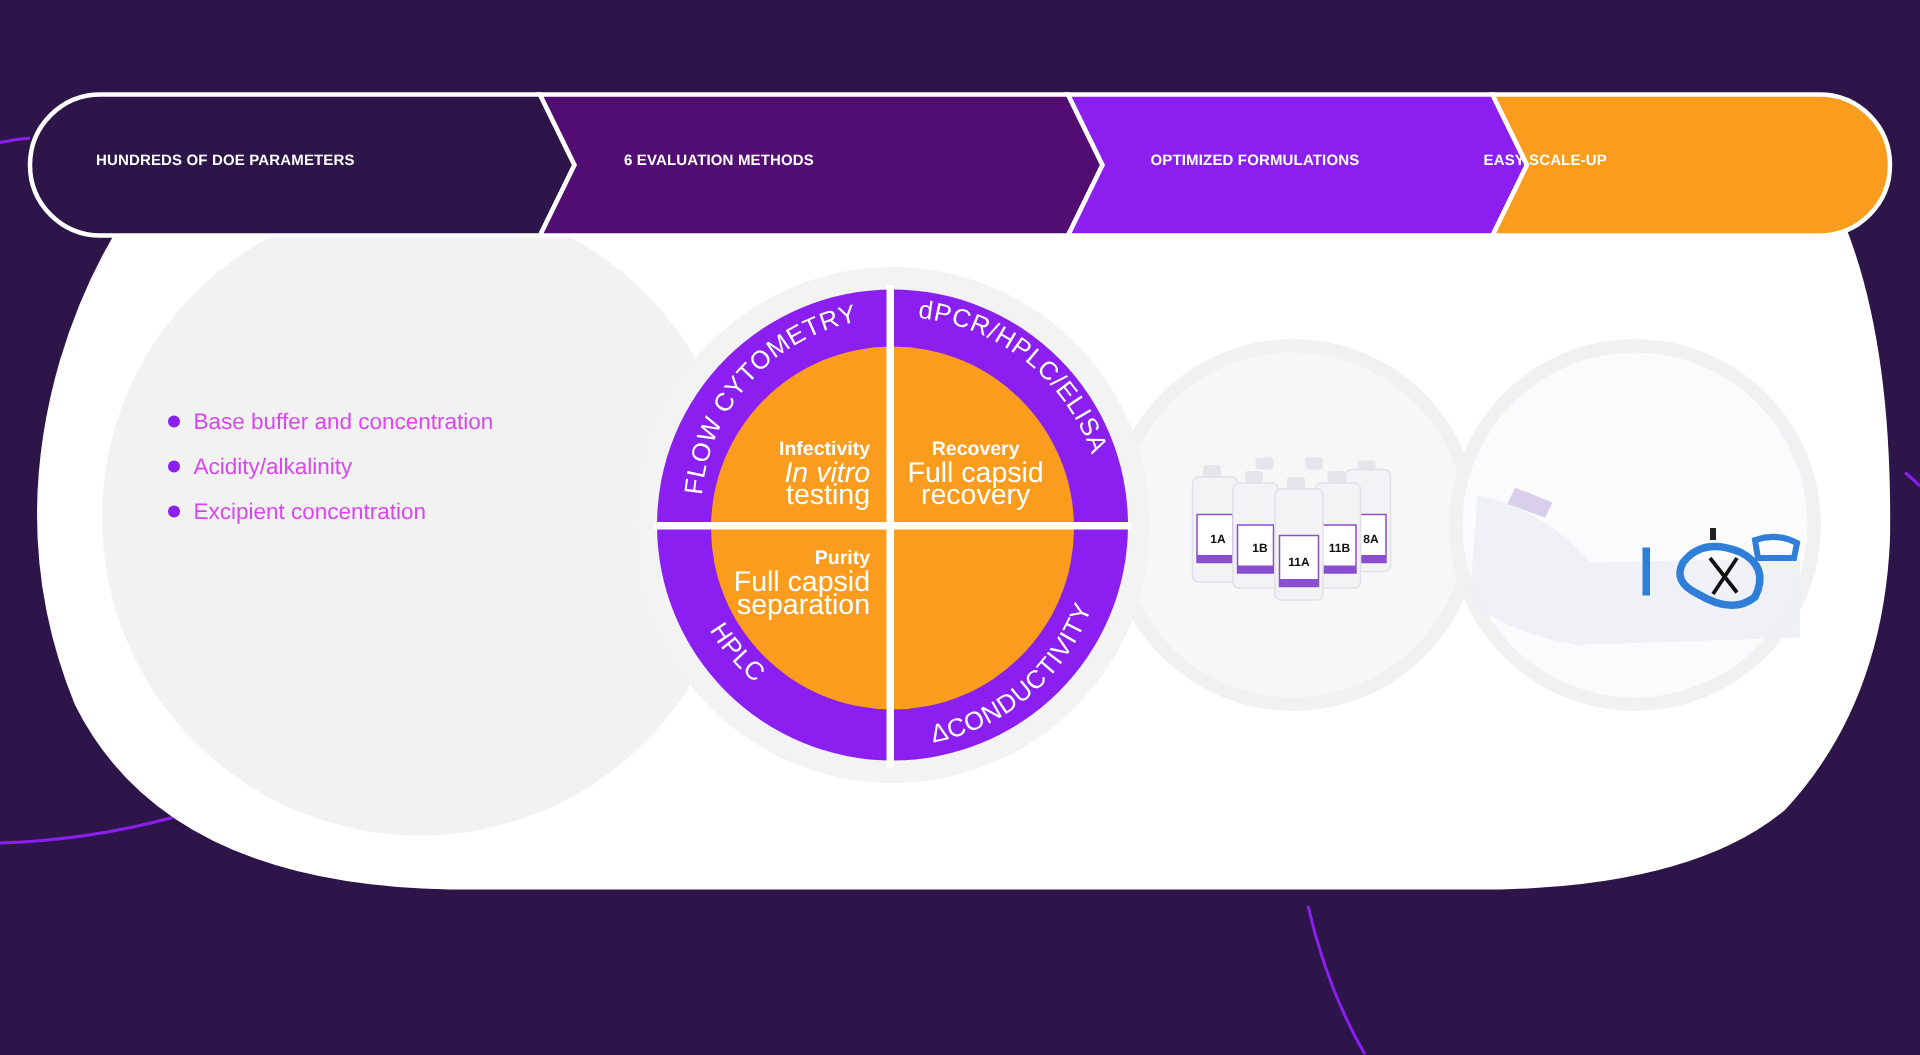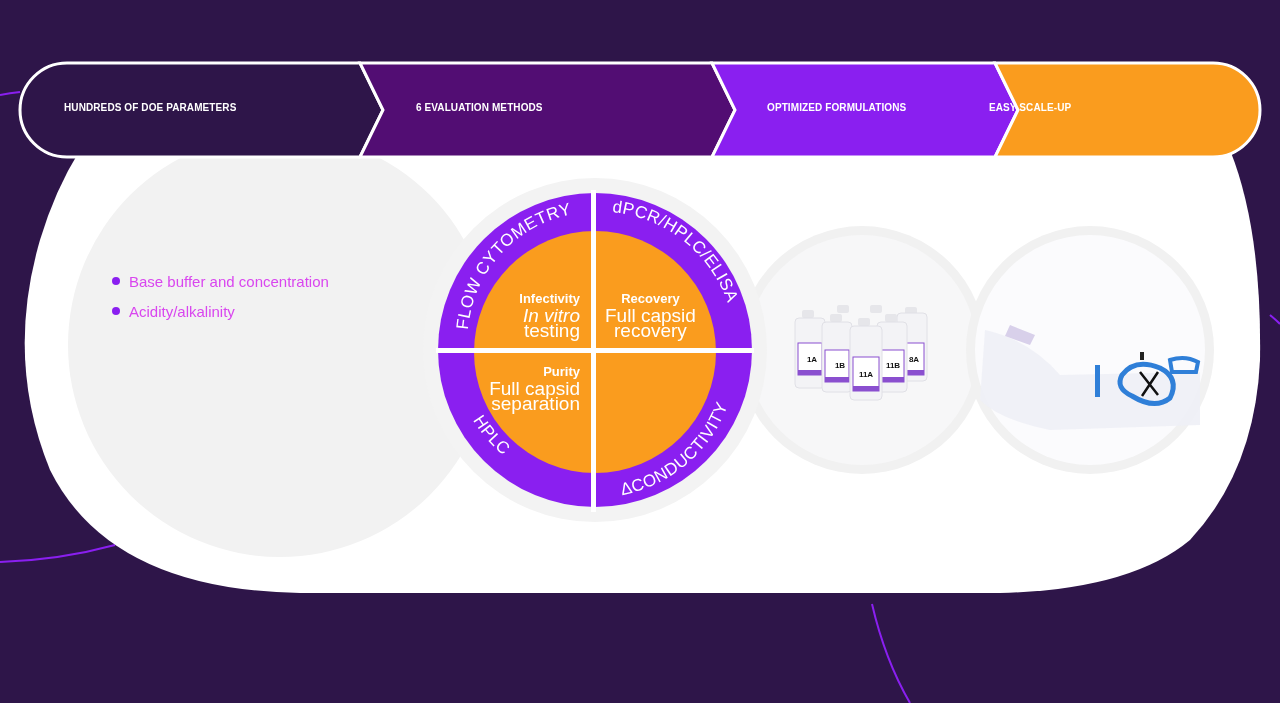--- a/index.html
+++ b/index.html
@@ -168,20 +168,24 @@
   <div class="ribbon-label step-4">EASY SCALE-UP</div>
 
   <ul class="param-list">
     <li>
         <span class="bullet"></span>
         <span>Base buffer and concentration</span>
       </li>
     <li>
         <span class="bullet"></span>
         <span>Acidity/alkalinity</span>
+      </li>
+    <li>
+        <span class="bullet"></span>
+        <span>Excipient concentration</span>
       </li>
   </ul>
 
   <div class="wheel-text q-left" style="right: 700px; top: 290px;">
     <div class="q-title">Infectivity</div>
     <div class="q-sub italic">In vitro</div>
     <div class="q-sub">testing</div>
   </div>
   <div class="wheel-text q-right" style="left: 605px; top: 290px;">
     <div class="q-title">Recovery</div>

